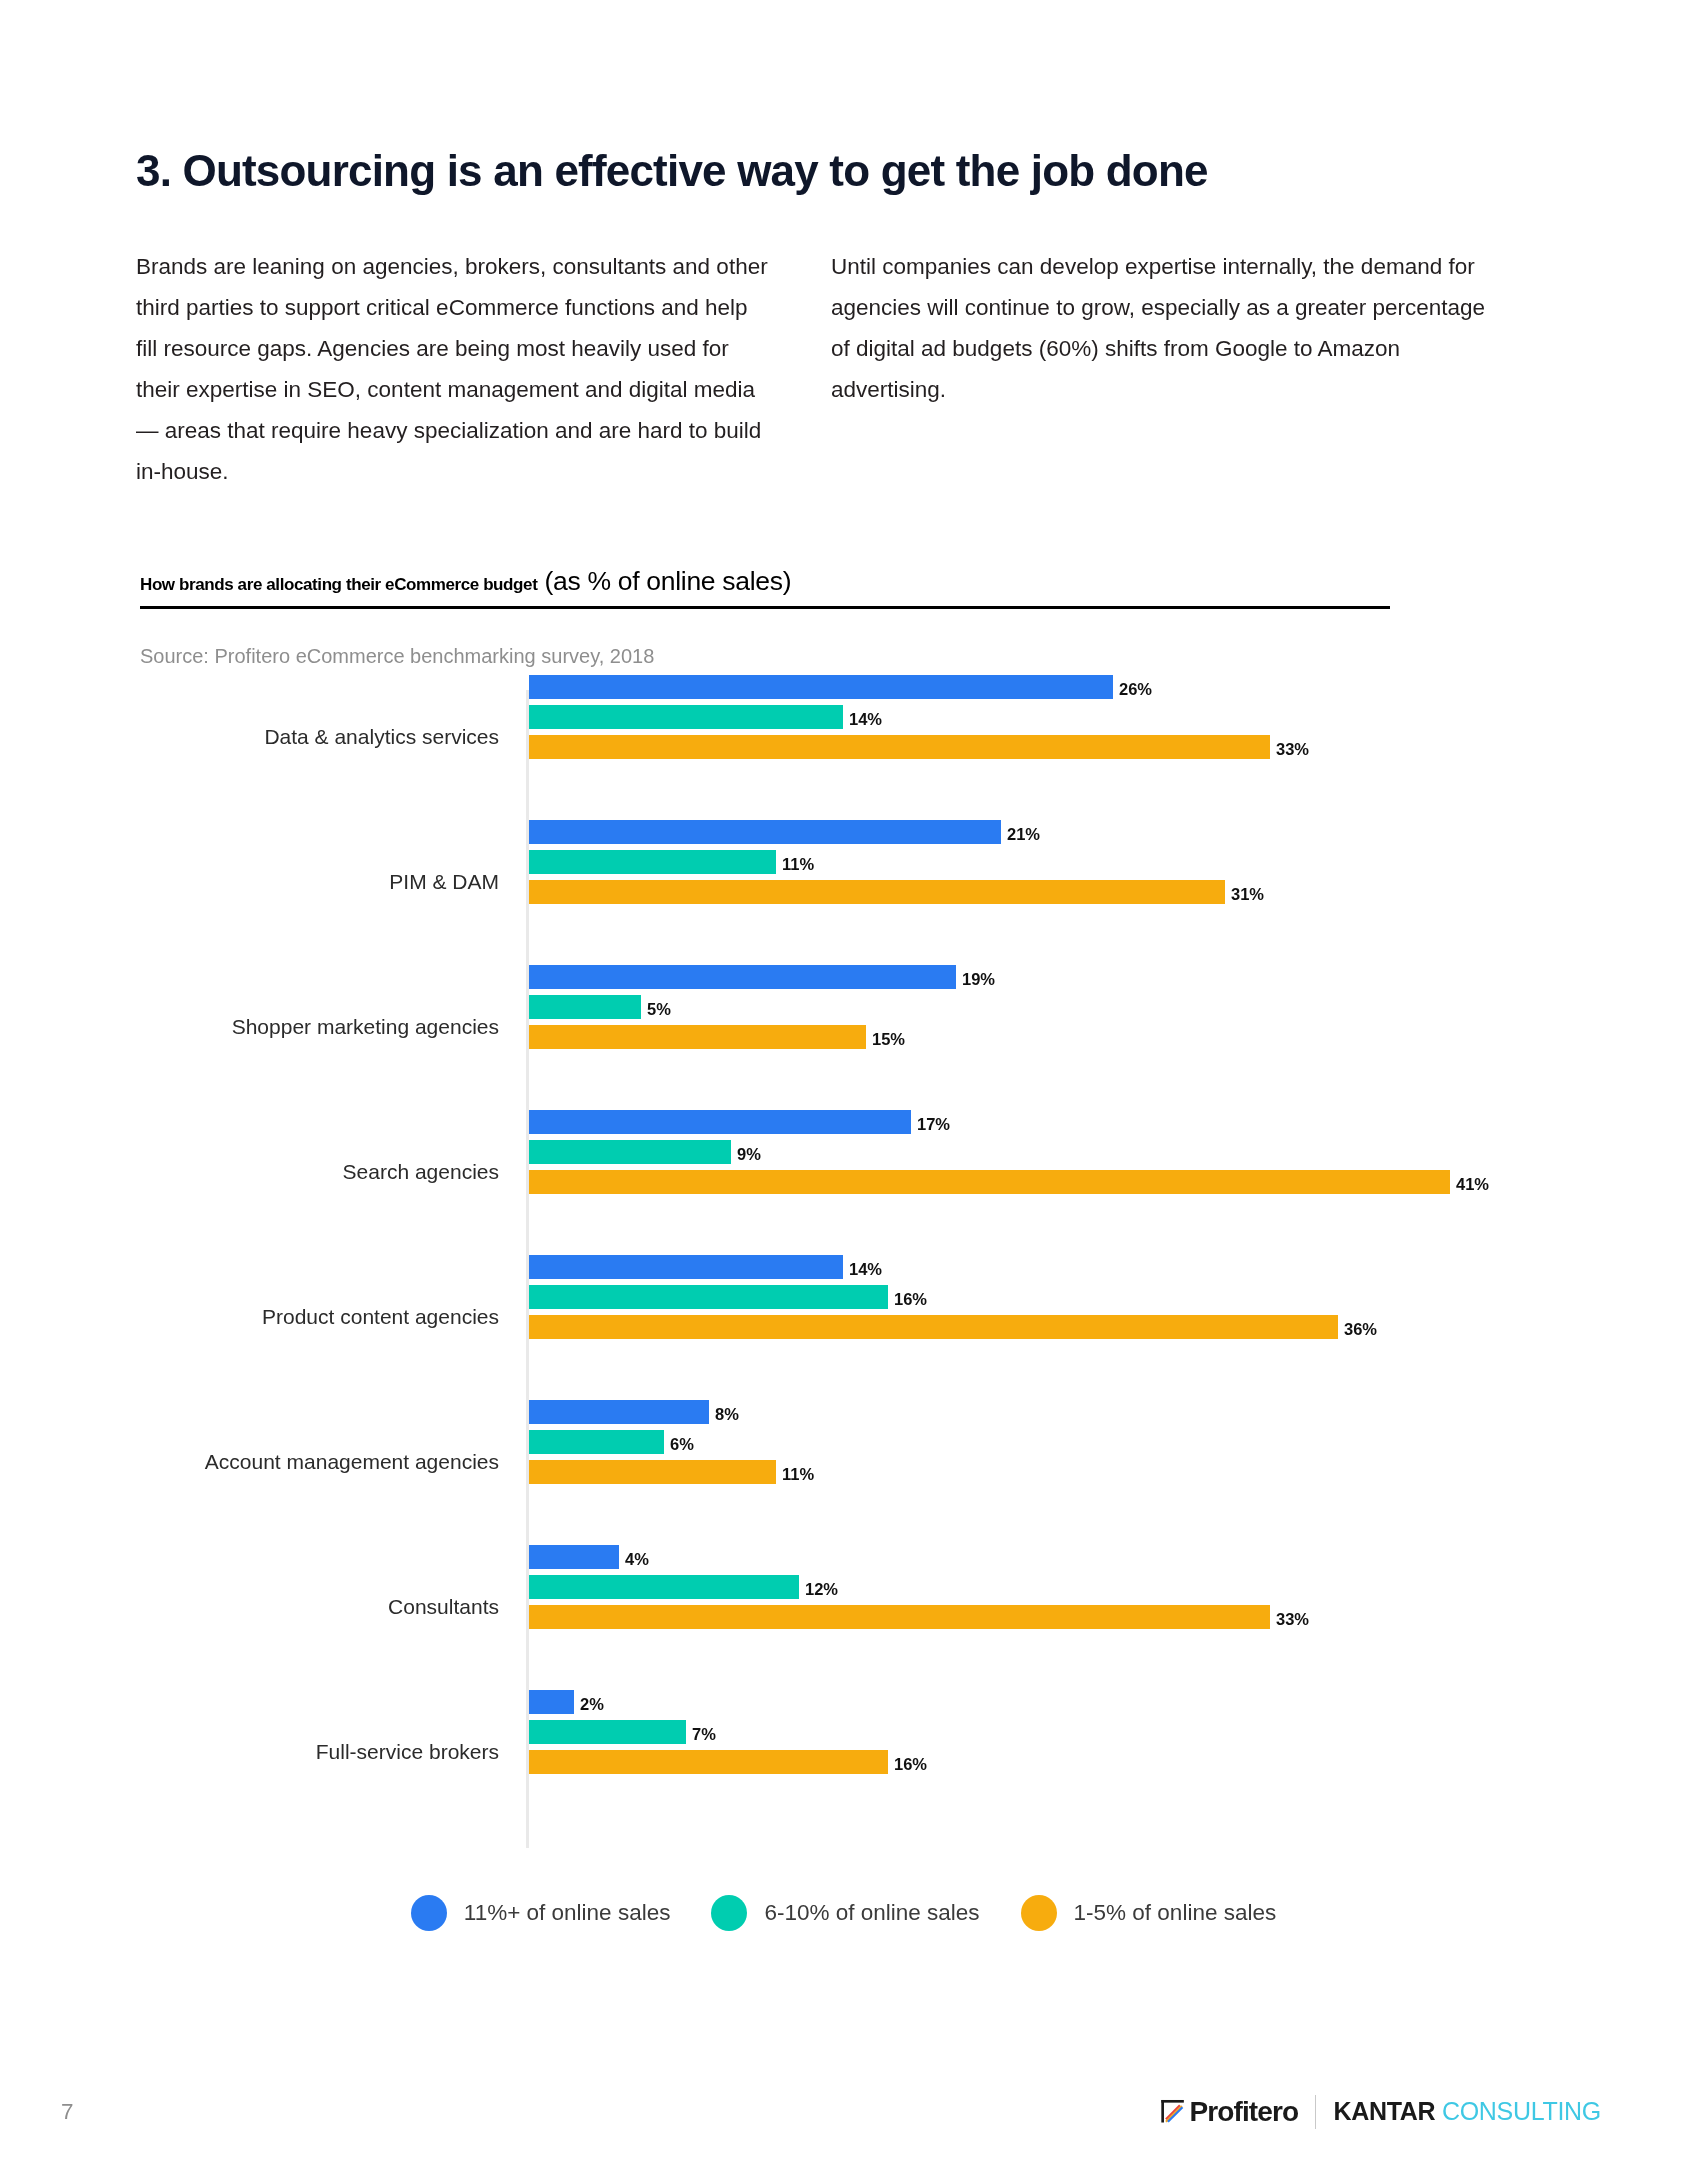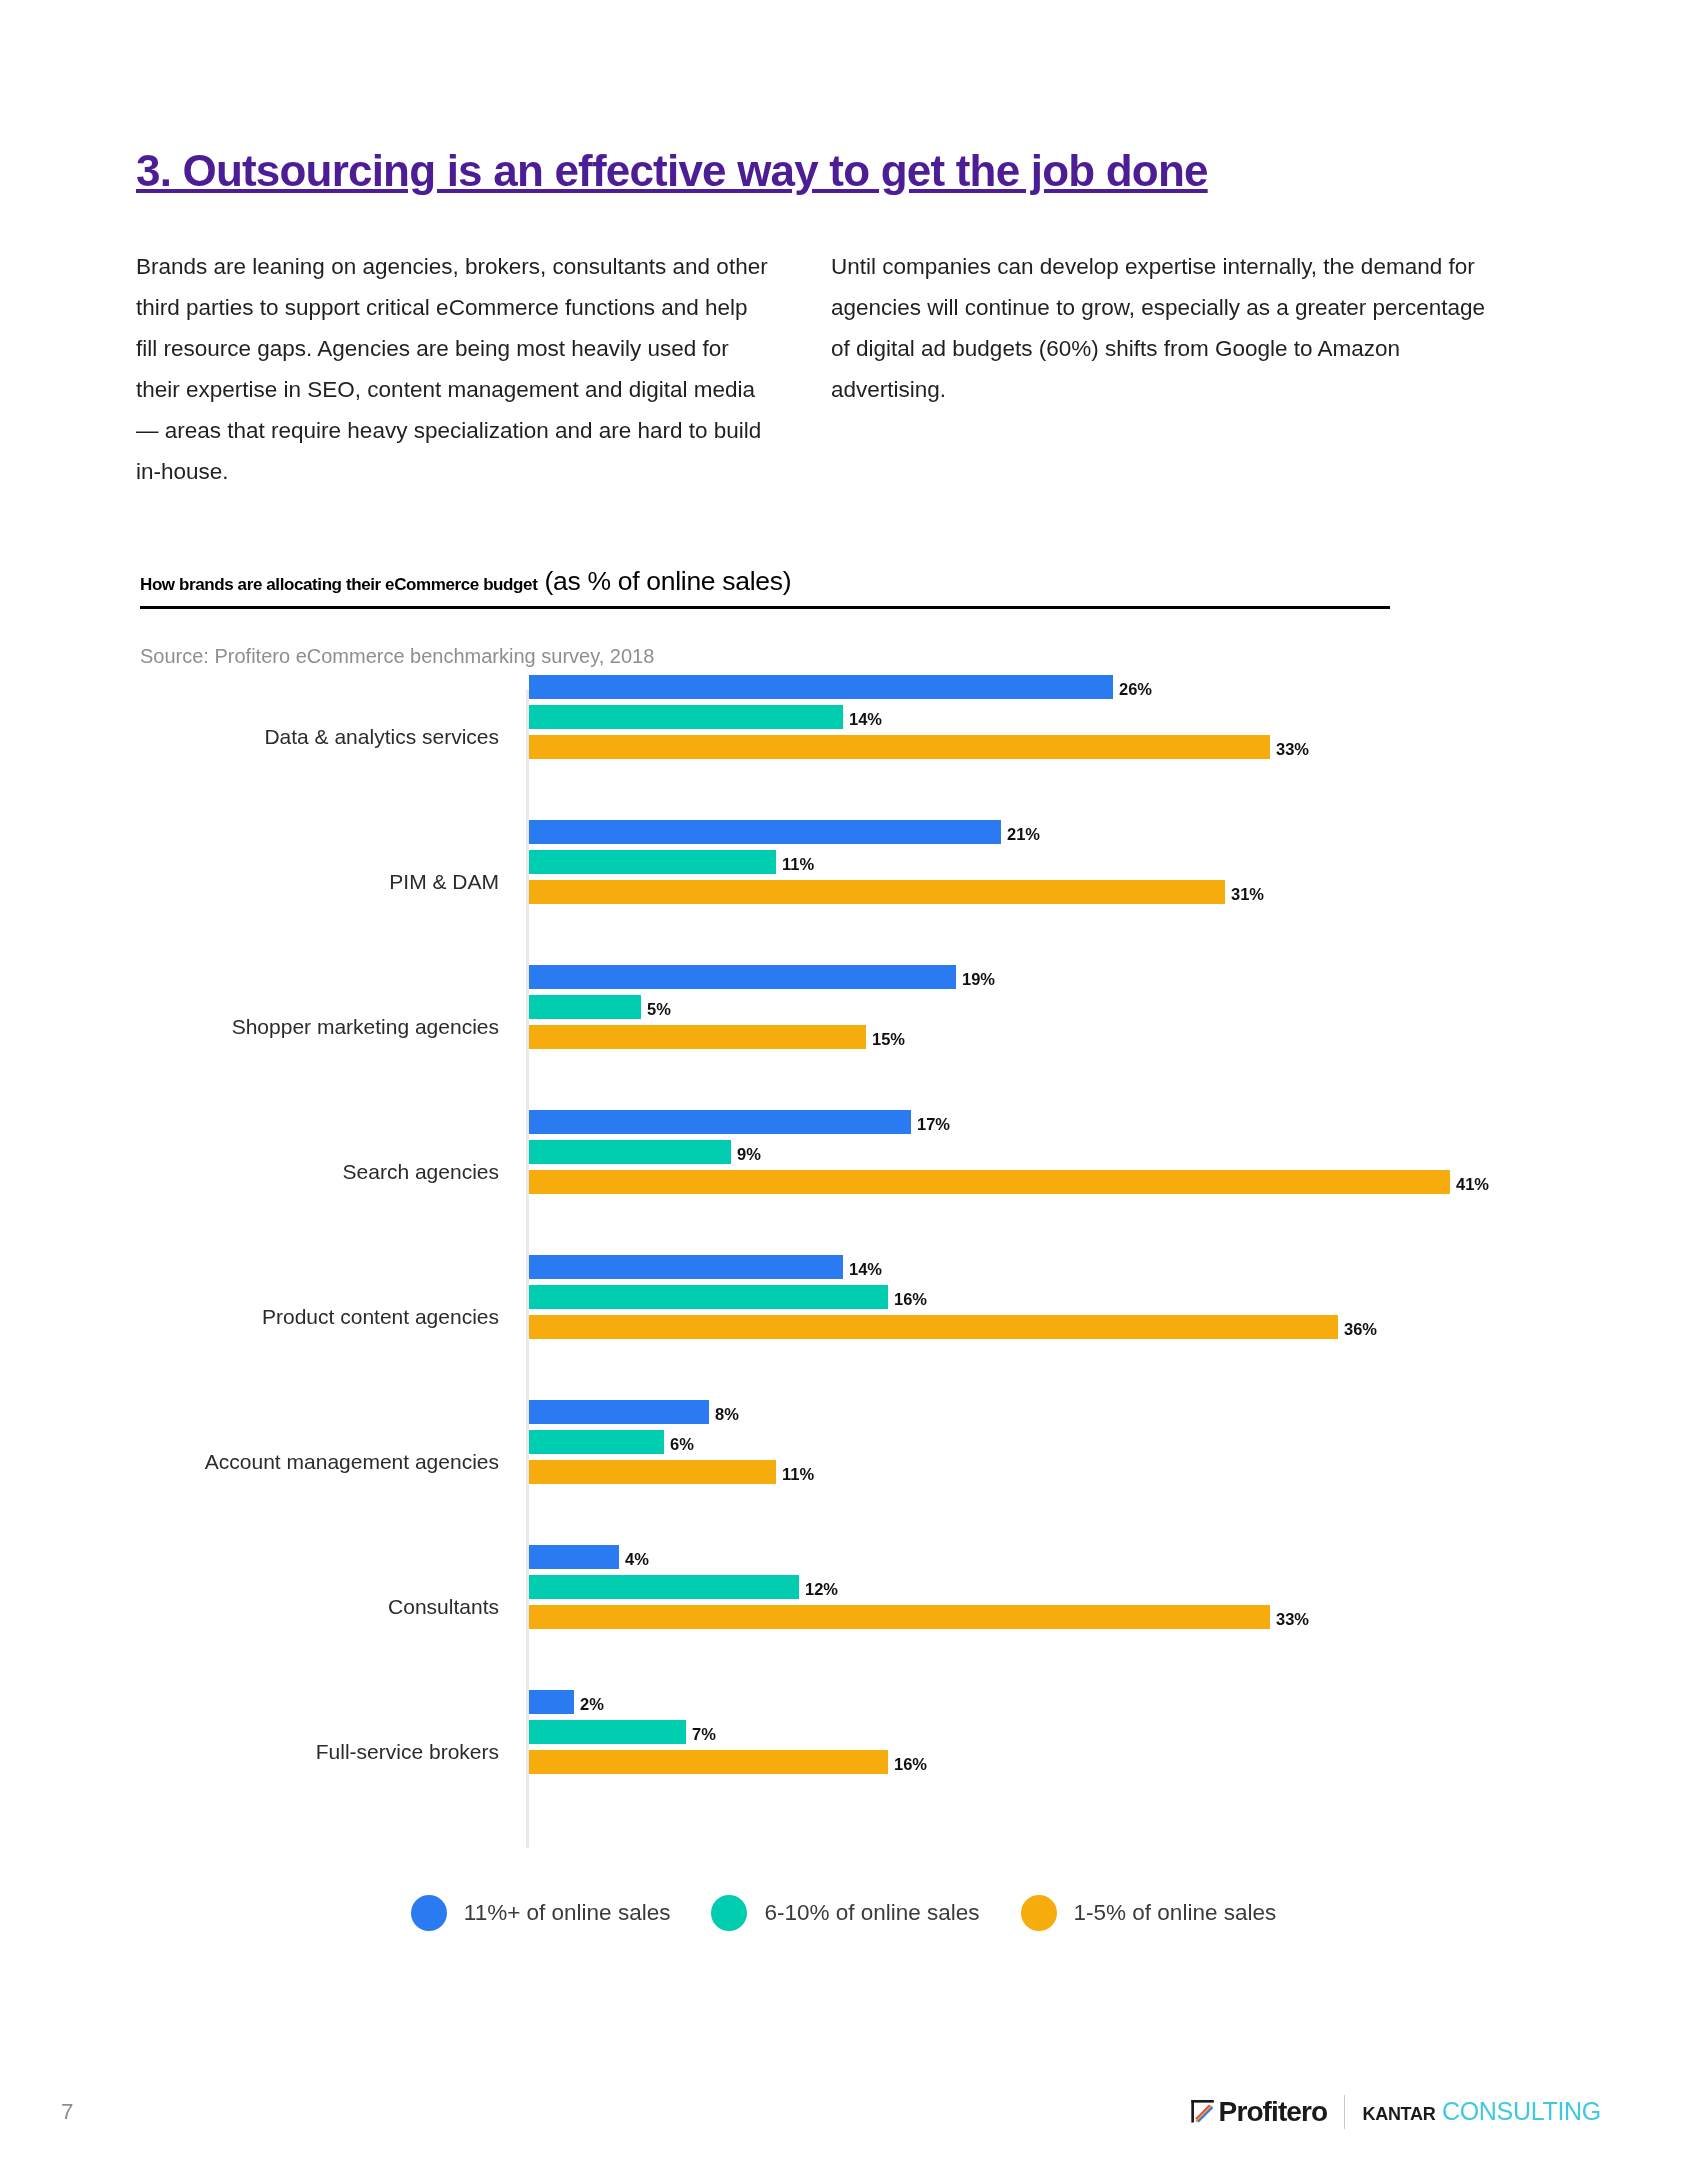--- a/index.html
+++ b/index.html
@@ -26,22 +26,21 @@
   
   .section-heading {
     position: absolute;
     left: 136px;
     top: 116px;
     width: 1389px;
     font-size: 44px;
     line-height: 52px;
     font-weight: 700;
     letter-spacing: -0.8px;
-    color: #4c1d95;
-    text-decoration: underline;
+    color: #0f172a;
   }
 
   
   .intro {
     position: absolute;
     left: 136px;
     top: 246px;
     width: 1396px;
     display: flex;
     gap: 60px;
@@ -216,21 +215,21 @@
     width: 1.3px;
     height: 34px;
     background: #c9c9c9;
     margin: 0 17px;
   }
   .kantar-logo {
     display: flex;
     align-items: baseline;
   }
   .kantar-word {
-    font-size: 18px;
+    font-size: 25px;
     font-weight: 700;
     letter-spacing: -0.3px;
     color: #1a1a1a;
   }
   .consulting-word {
     font-size: 25px;
     font-weight: 400;
     letter-spacing: -0.3px;
     color: #3fc8e4;
     margin-left: 6.6px;

